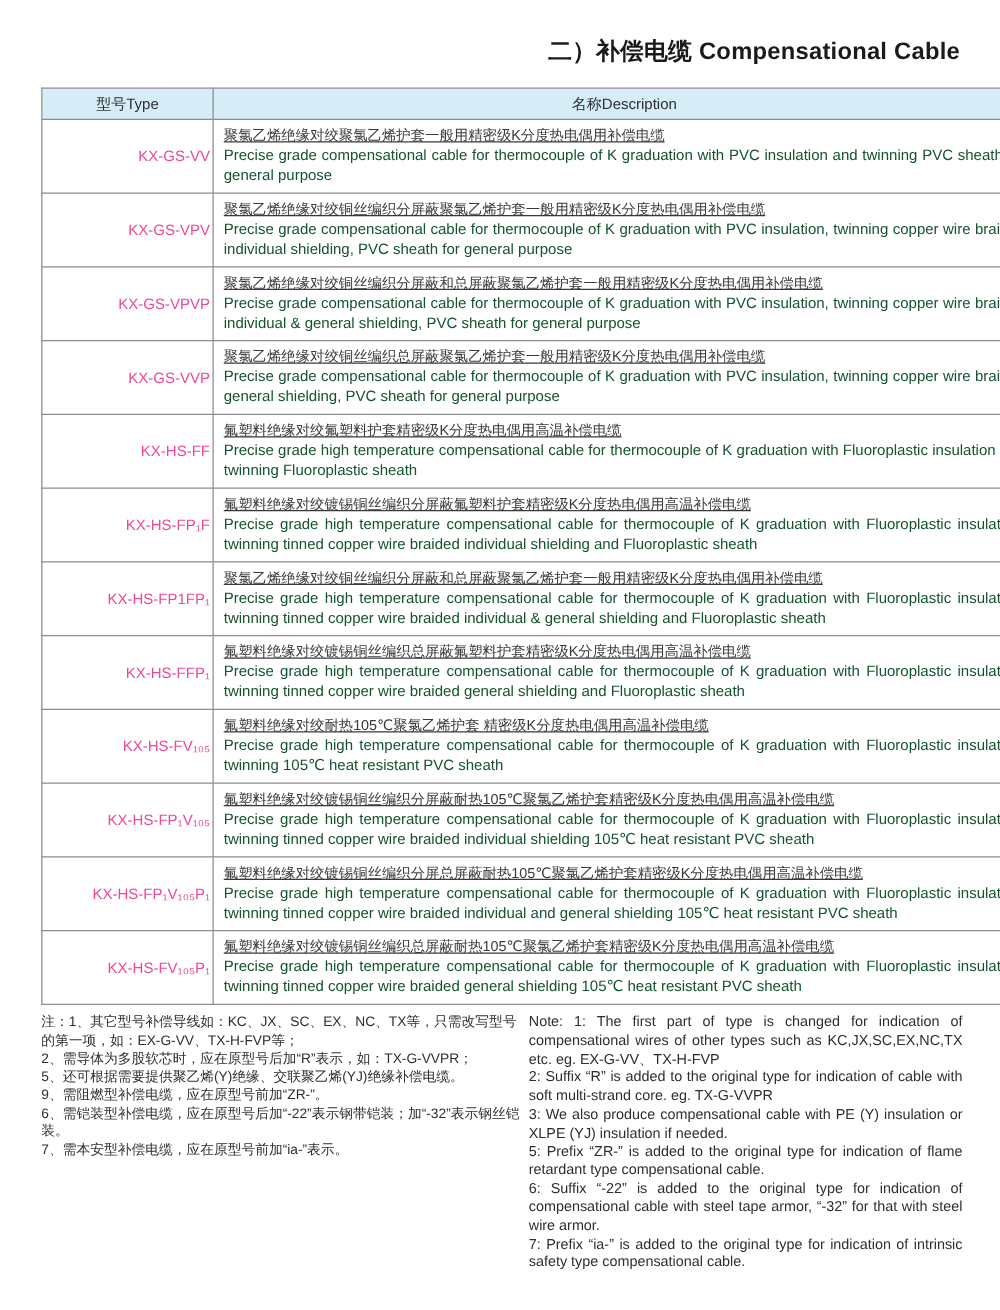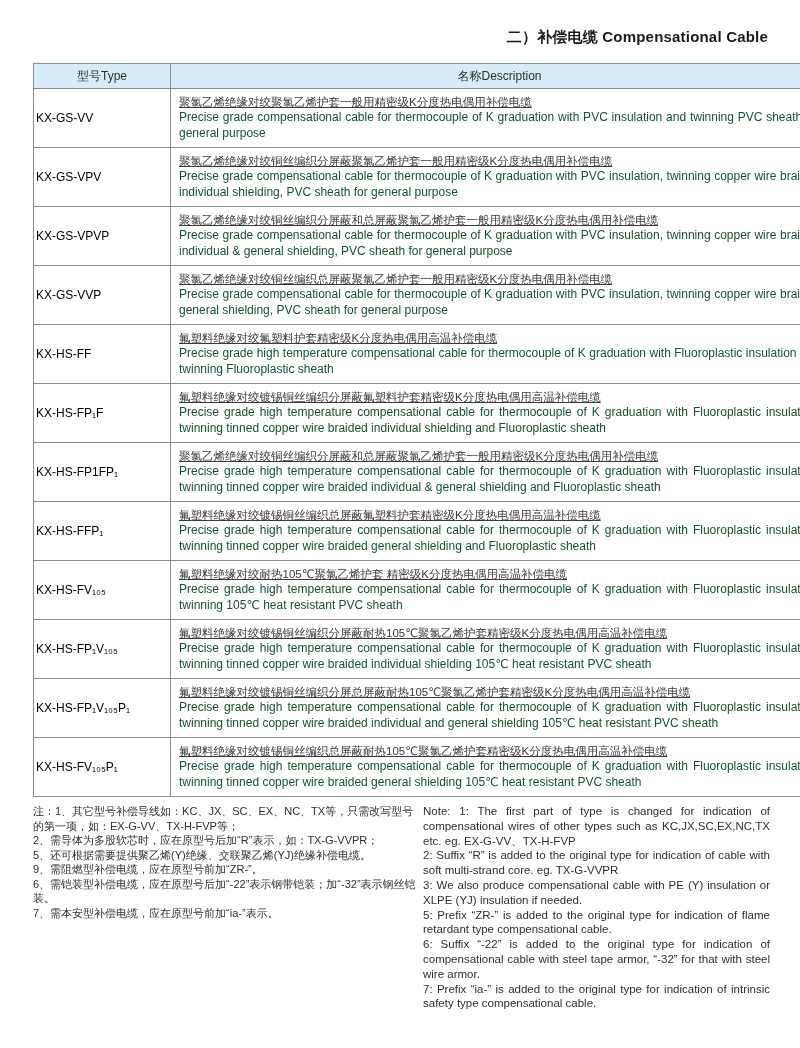--- a/index.html
+++ b/index.html
@@ -8,21 +8,21 @@
     width: 800px; height: 1048px;
     font-family: "Liberation Sans", "DejaVu Sans", sans-serif;
     color: #333333;
     overflow: hidden;
     position: relative;
   }
   .page { padding: 28px 32px 0 33px; }
 
   .page-title {
     text-align: right;
-    font-size: 15px;
+    font-size: 19px;
     font-weight: bold;
     color: #1a1a1a;
     margin-bottom: 16px;
     letter-spacing: 0.2px;
   }
 
   table.cable-table {
     width: 796px;
     border-collapse: collapse;
     table-layout: fixed;
@@ -33,24 +33,24 @@
   .cable-table th {
     background: #d6edf8;
     font-weight: normal;
     font-size: 12px;
     color: #2e2e2e;
     height: 25px;
     text-align: center;
   }
   th.col-type { width: 137px; }
   td.type-cell {
-    text-align: left;
+    text-align: right;
     vertical-align: middle;
     font-size: 12px;
-    color: #000000;
+    color: #ec4899;
     padding: 4px 2px;
   }
   td.desc-cell {
     padding: 5px 8px 6px 8px;
     vertical-align: top;
   }
   .desc-cell .cn {
     font-size: 11.5px;
     line-height: 16px;
     color: #3a3a3a;

